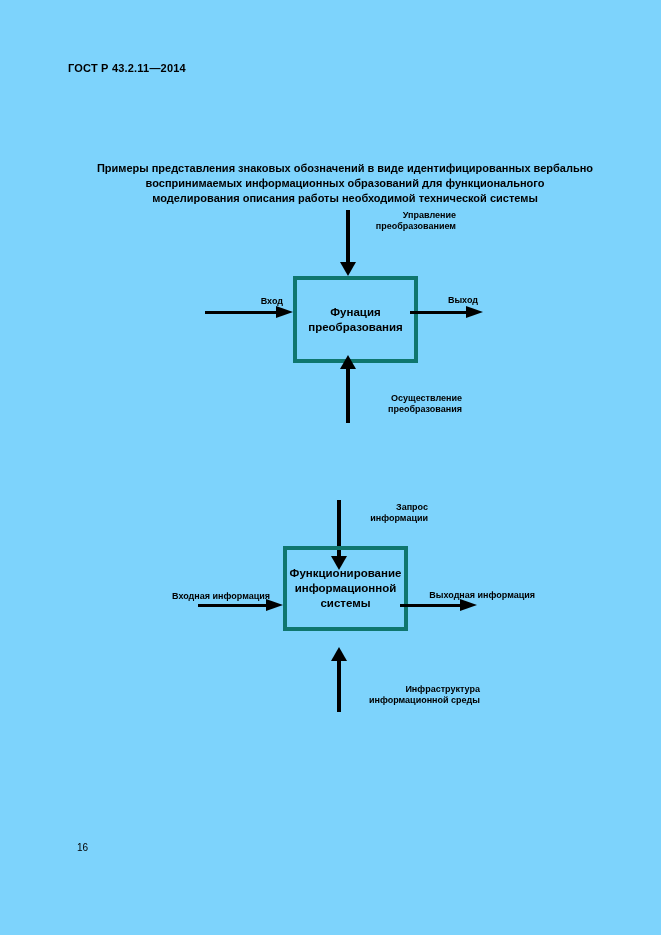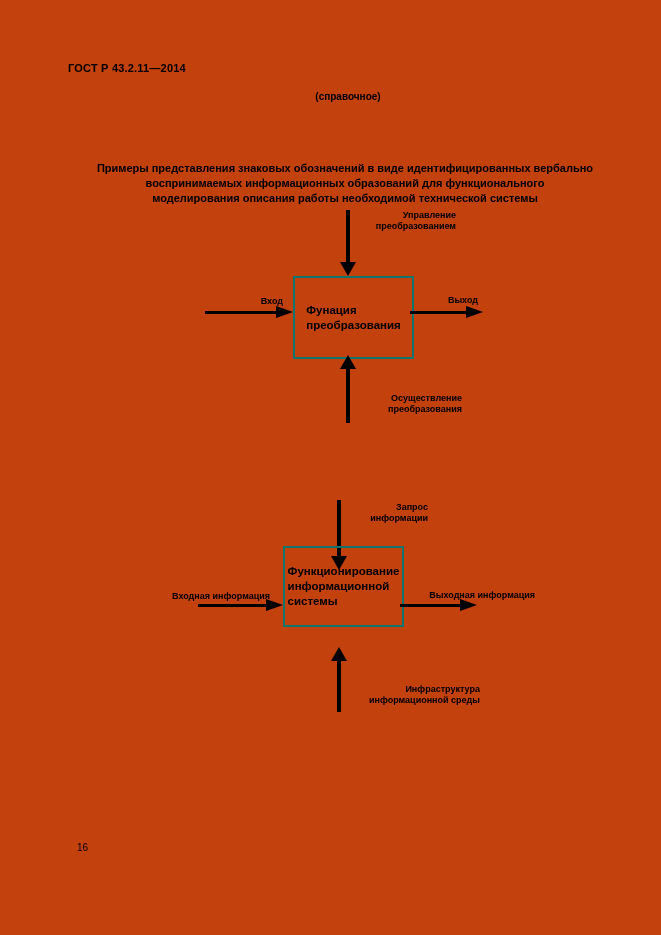--- a/index.html
+++ b/index.html
@@ -1,48 +1,47 @@
 <!DOCTYPE html>
 <html><head>
 <meta charset="utf-8">
 <style>
   html,body { margin:0; padding:0; background:#e8e8e8; }
   .page {
     position:relative; width:661px; height:935px; margin:0 auto;
-    background:#c2410c; color:#000;
+    background:#7dd3fc; color:#000;
     font-family:"Liberation Sans","DejaVu Sans",sans-serif;
     overflow:hidden;
   }
   .abs { position:absolute; }
   .ml { white-space:pre-line; }
   .gost-num { font-size:11px; font-weight:bold; letter-spacing:.2px; }
   .appendix { font-size:10px; font-weight:bold; line-height:13px; text-align:center; }
   .doc-title { font-size:11px; font-weight:bold; line-height:15px; text-align:center; }
   .caption { font-size:10px; font-weight:normal; line-height:13px; text-align:center; }
   .dlabel { font-size:9px; font-weight:bold; line-height:11px; text-align:right; }
   .fbox {
-    border:2px solid #0f766e; display:flex; align-items:center; justify-content:center;
-    font-size:11.5px; font-weight:bold; line-height:15px; text-align:left;
+    border:4px solid #0f766e; display:flex; align-items:center; justify-content:center;
+    font-size:11.5px; font-weight:bold; line-height:15px; text-align:center;
   }
   .hline { height:3px; background:#000; }
   .vline { width:4px; background:#000; }
   .arr-r { width:0; height:0; border-top:6px solid transparent; border-bottom:6px solid transparent; border-left:17px solid #000; }
   .arr-down { width:0; height:0; border-left:8px solid transparent; border-right:8px solid transparent; border-top:14px solid #000; }
   .arr-up { width:0; height:0; border-left:8px solid transparent; border-right:8px solid transparent; border-bottom:14px solid #000; }
   .pagenum { font-size:10px; }
 </style>
 </head>
 <body>
 
 <div class="page">
 
   <div class="abs gost-num" style="left:68px; top:62px;">ГОСТ Р 43.2.11—2014</div>
 
   <div class="abs appendix" style="left:188px; top:90px; width:320px;">
-    <div>(справочное)</div>
   </div>
 
   <div class="abs doc-title ml" style="left:30px; top:161px; width:630px;">Примеры представления знаковых обозначений в виде идентифицированных вербально
 воспринимаемых информационных образований для функционального
 моделирования описания работы необходимой технической системы</div>
 
   <div>
 
     <div class="abs vline" style="left:346px; top:210px; height:54px;"></div>
     <div class="abs arr-down" style="left:340px; top:262px;"></div>

